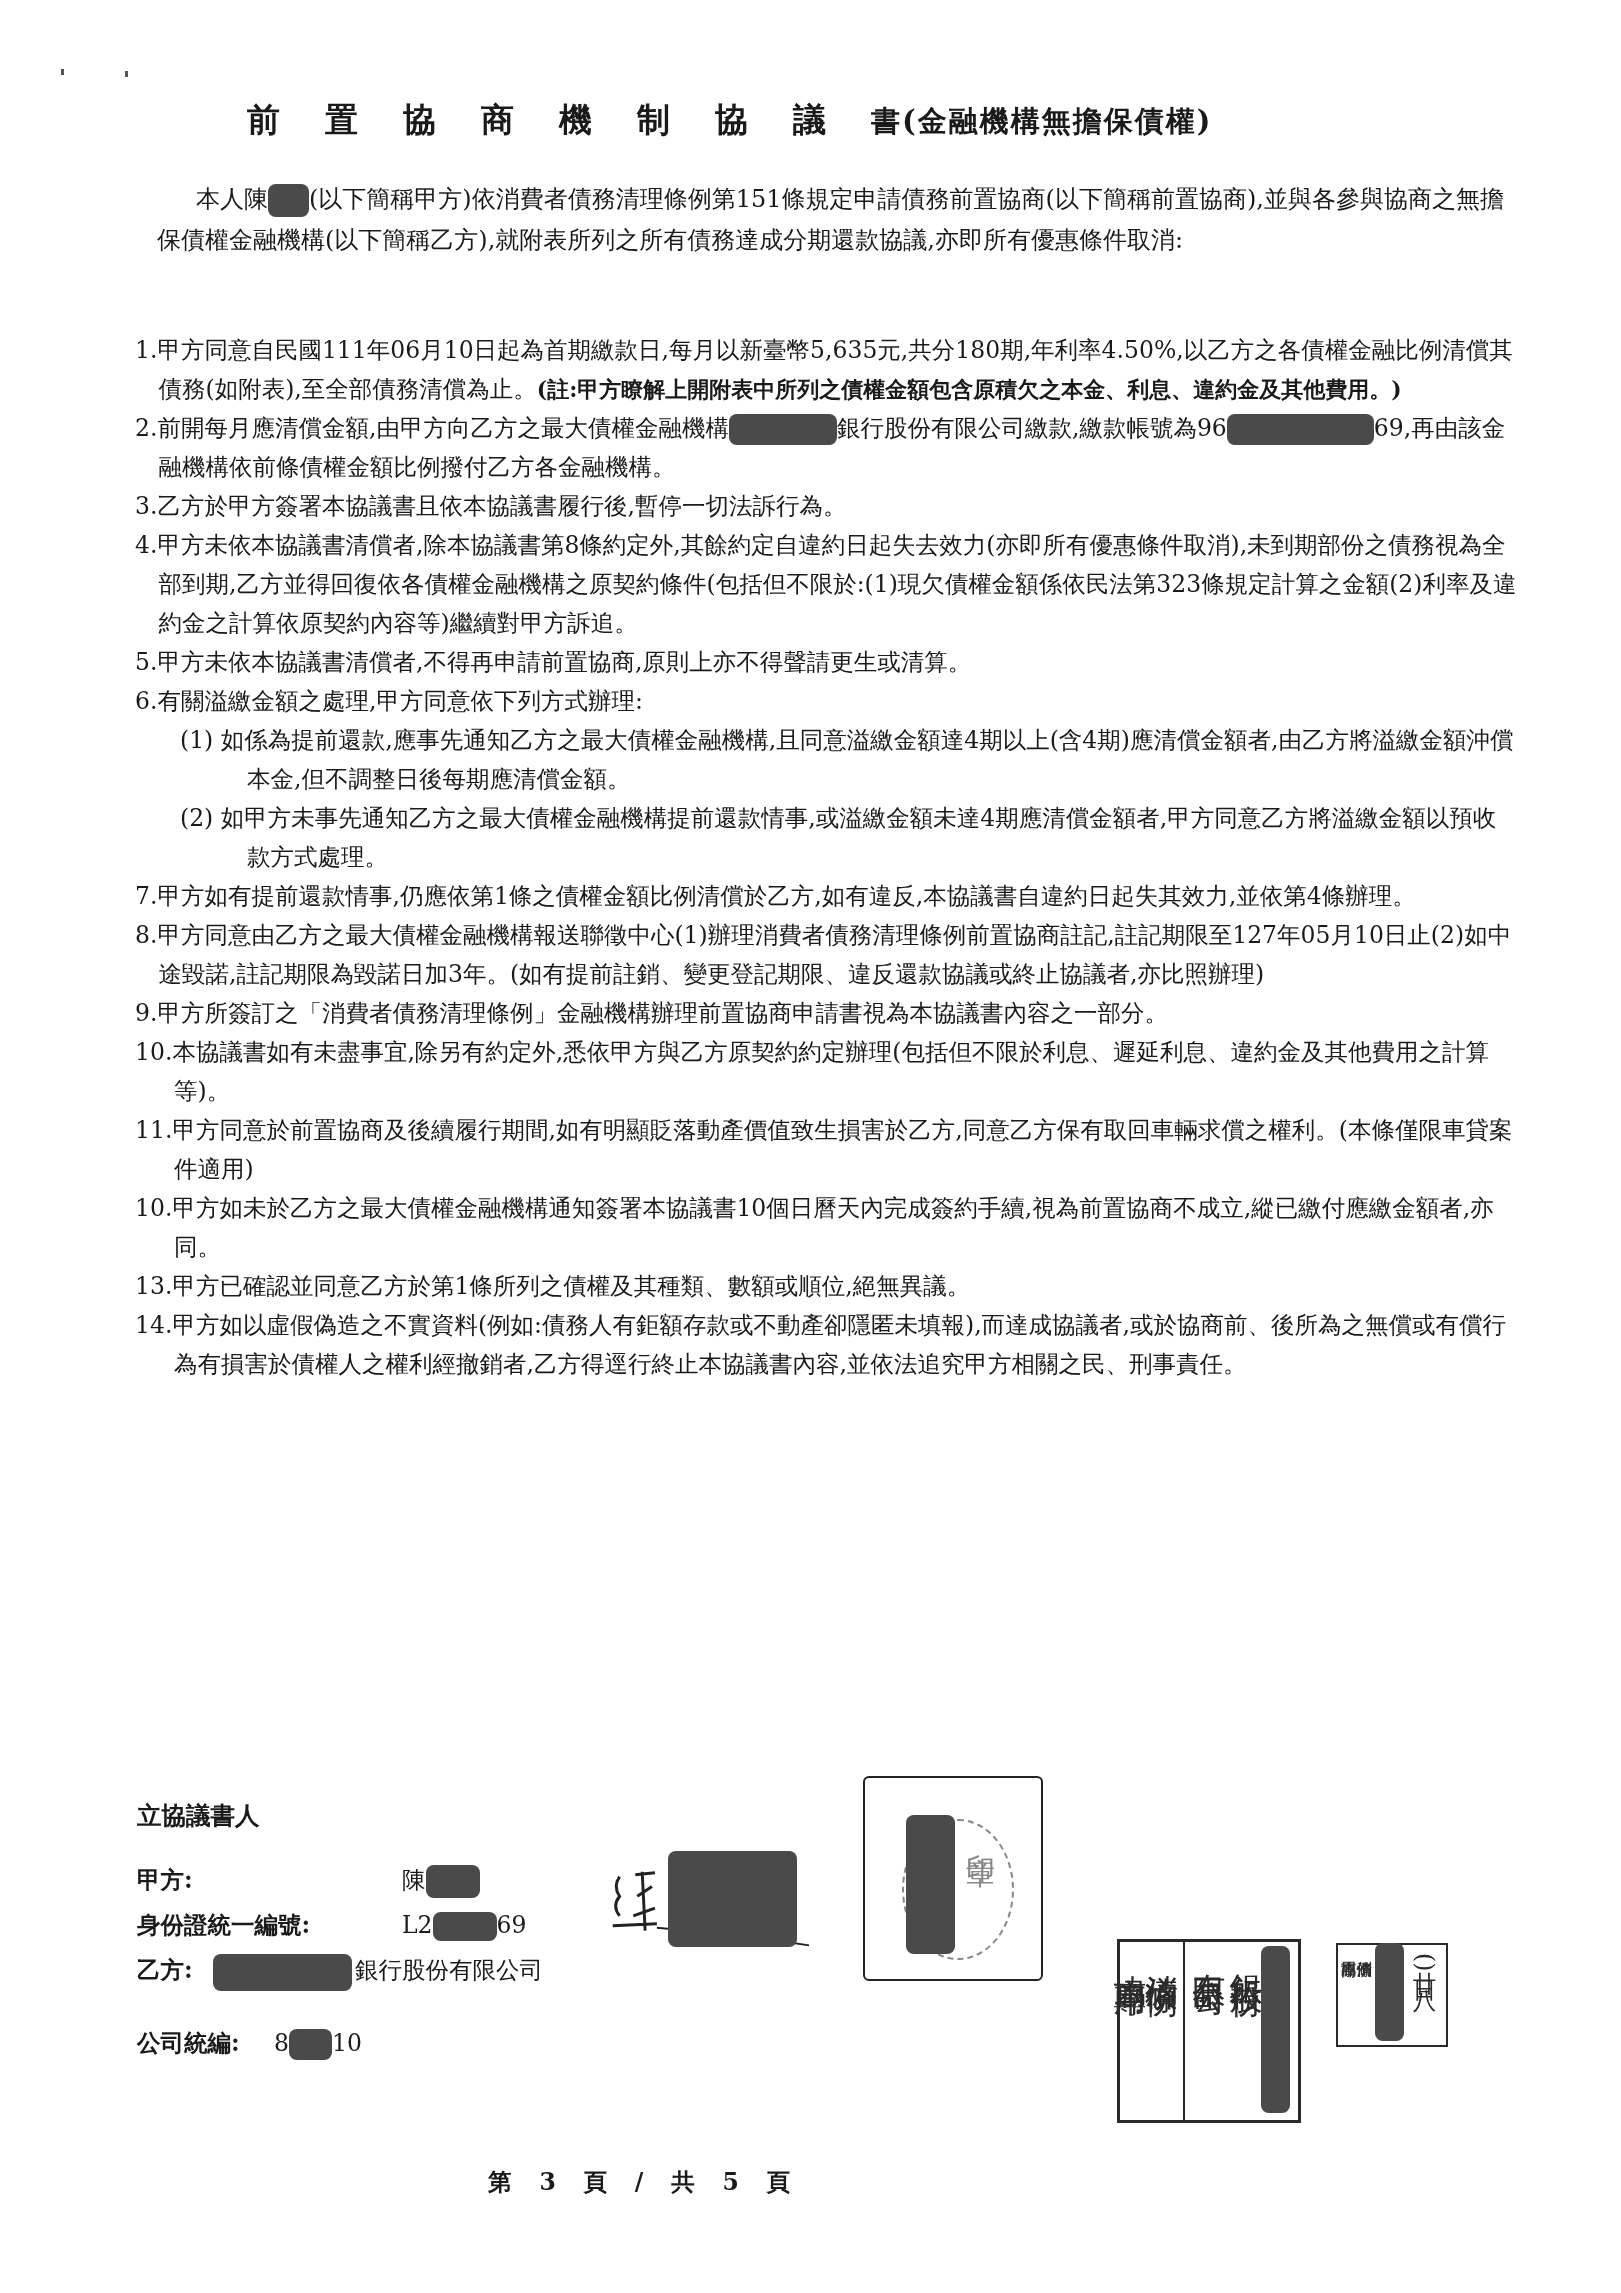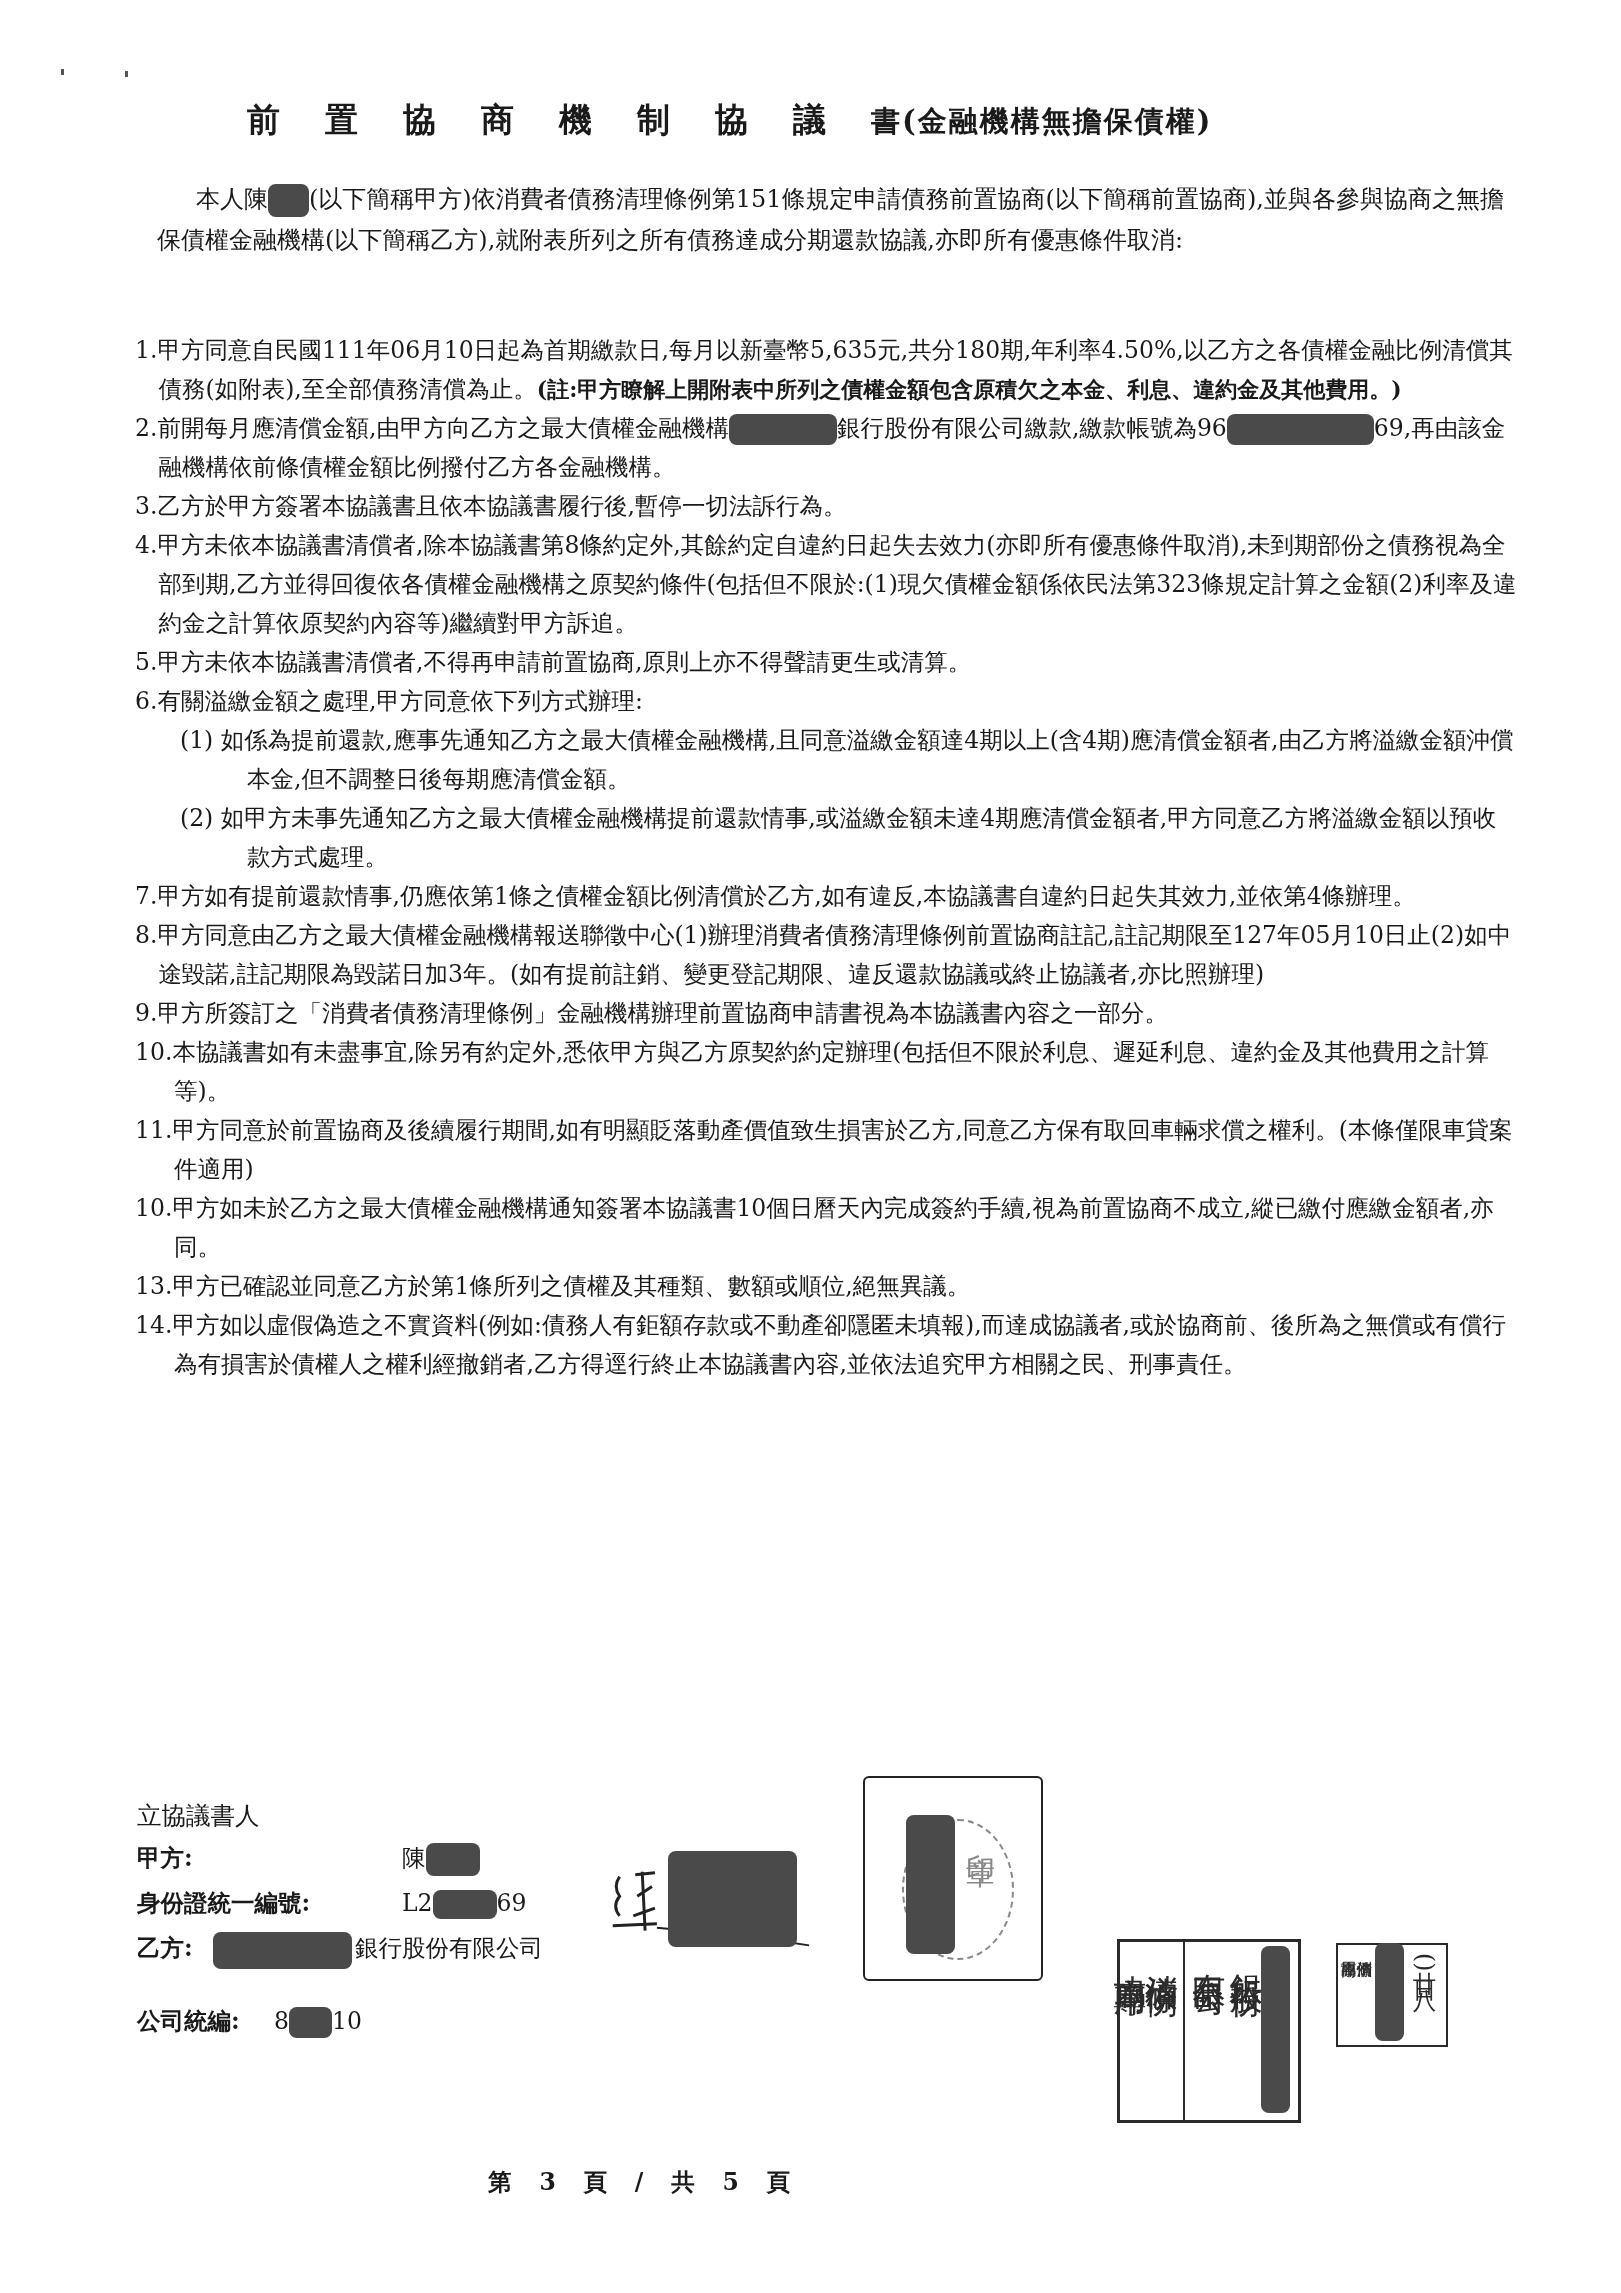--- a/index.html
+++ b/index.html
@@ -10,21 +10,21 @@
   .title .sub { letter-spacing: 2px; font-size: 29px; }
   .intro { position: absolute; left: 157px; top: 179px; width: 1353px; font-size: 24px; line-height: 41px; }
   .intro p { margin: 0; text-indent: 39px; }
   .redact { display: inline-block; background: #4a4a4a; border-radius: 7.8px; vertical-align: middle; }
   .clauses { position: absolute; left: 135px; top: 331px; width: 1382px; font-size: 23.5px; line-height: 39px; }
   .clause { margin: 0; padding-left: 23.5px; text-indent: -23.5px; }
   .clause.two { padding-left: 39px; text-indent: -39px; }
   .clause .bold { font-weight: bold; font-size: 22px; }
   .sub-item { margin: 0 0 0 45px; padding-left: 67px; text-indent: -67px; }
   .sign { position: absolute; left: 137px; top: 1799px; width: 686px; font-size: 23.5px; }
-  .sign .heading { font-weight: normal; font-size: 24.5px; margin-bottom: 4px; }
+  .sign .heading { font-weight: bold; font-size: 24.5px; margin-bottom: 26px; }
   .sign .row { position: relative; height: 45px; line-height: 45px; }
   .sign .lbl { font-weight: bold; display: inline-block; }
   .sign .val { position: absolute; left: 265px; top: 0; white-space: nowrap; }
   .signature { position: absolute; left: 598px; top: 1857px; width: 216px; height: 108px; }
   .seal-box { position: absolute; left: 863px; top: 1776px; width: 176px; height: 201px; border: 2.9px solid #222; border-radius: 5.9px; }
   .seal-circle { position: absolute; left: 37px; top: 41px; width: 108px; height: 137px; border-radius: 50%; border: 2px dashed #888; overflow: hidden; }
   .seal-circle .chars { position: absolute; left: 57px; top: 9.8px; font-size: 29px; color: #888; writing-mode: vertical-rl; letter-spacing: 3.9px; }
   .stamp-big { position: absolute; left: 1117px; top: 1939px; width: 178px; height: 178px; border: 3.9px solid #2a2a2a; }
   .stamp-big .col { position: absolute; top: 5.9px; writing-mode: vertical-rl; font-size: 33px; line-height: 33px; letter-spacing: 3.9px; color: #2a2a2a; }
   .stamp-big .divider { position: absolute; left: 63px; top: 0; width: 2px; height: 100%; background: #2a2a2a; }

